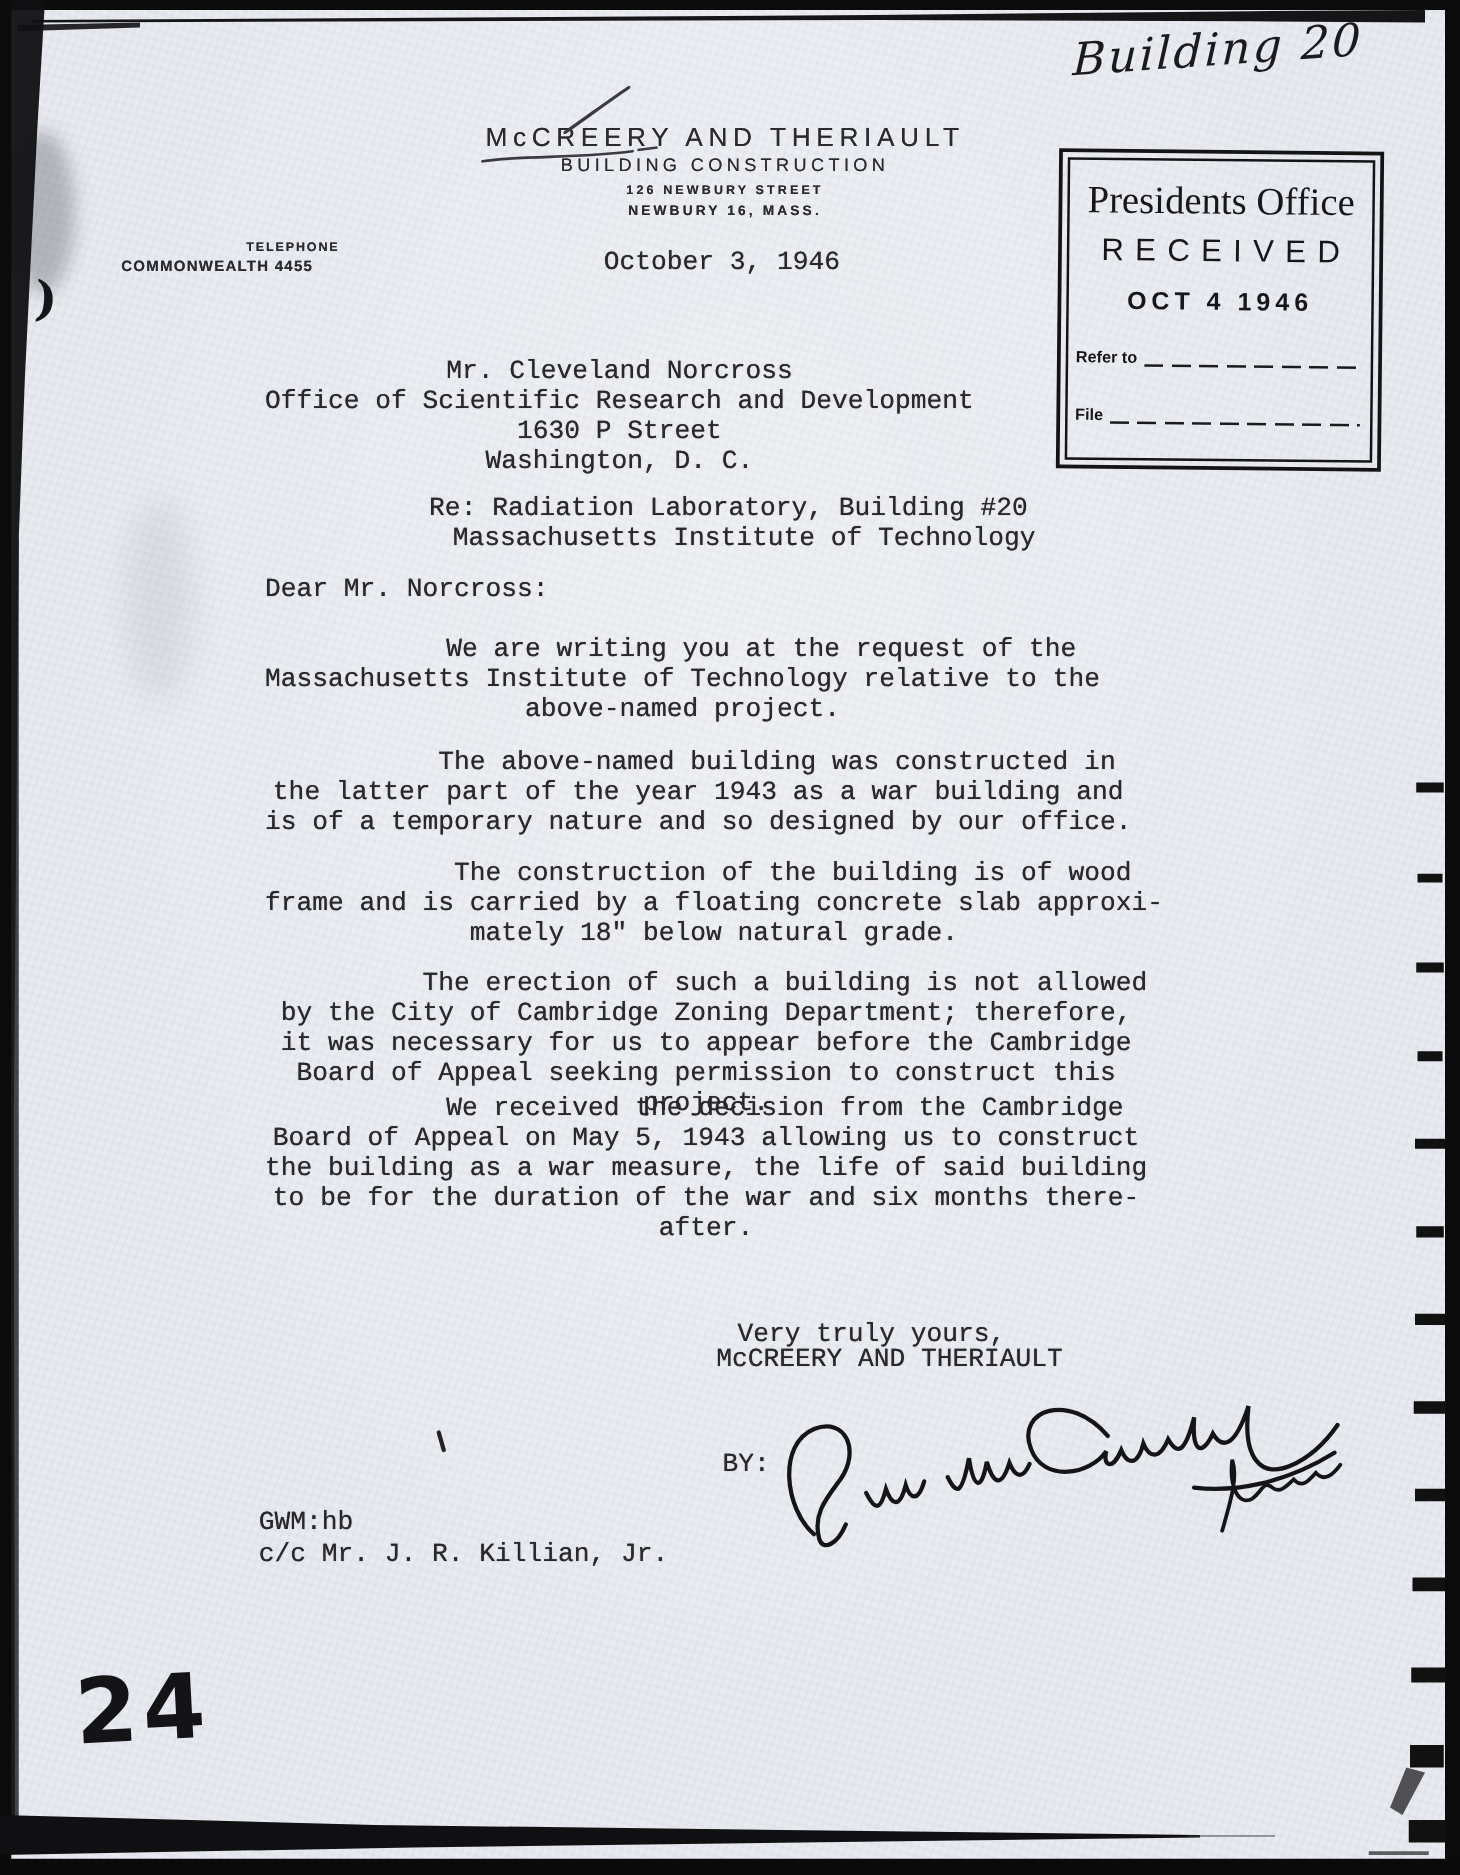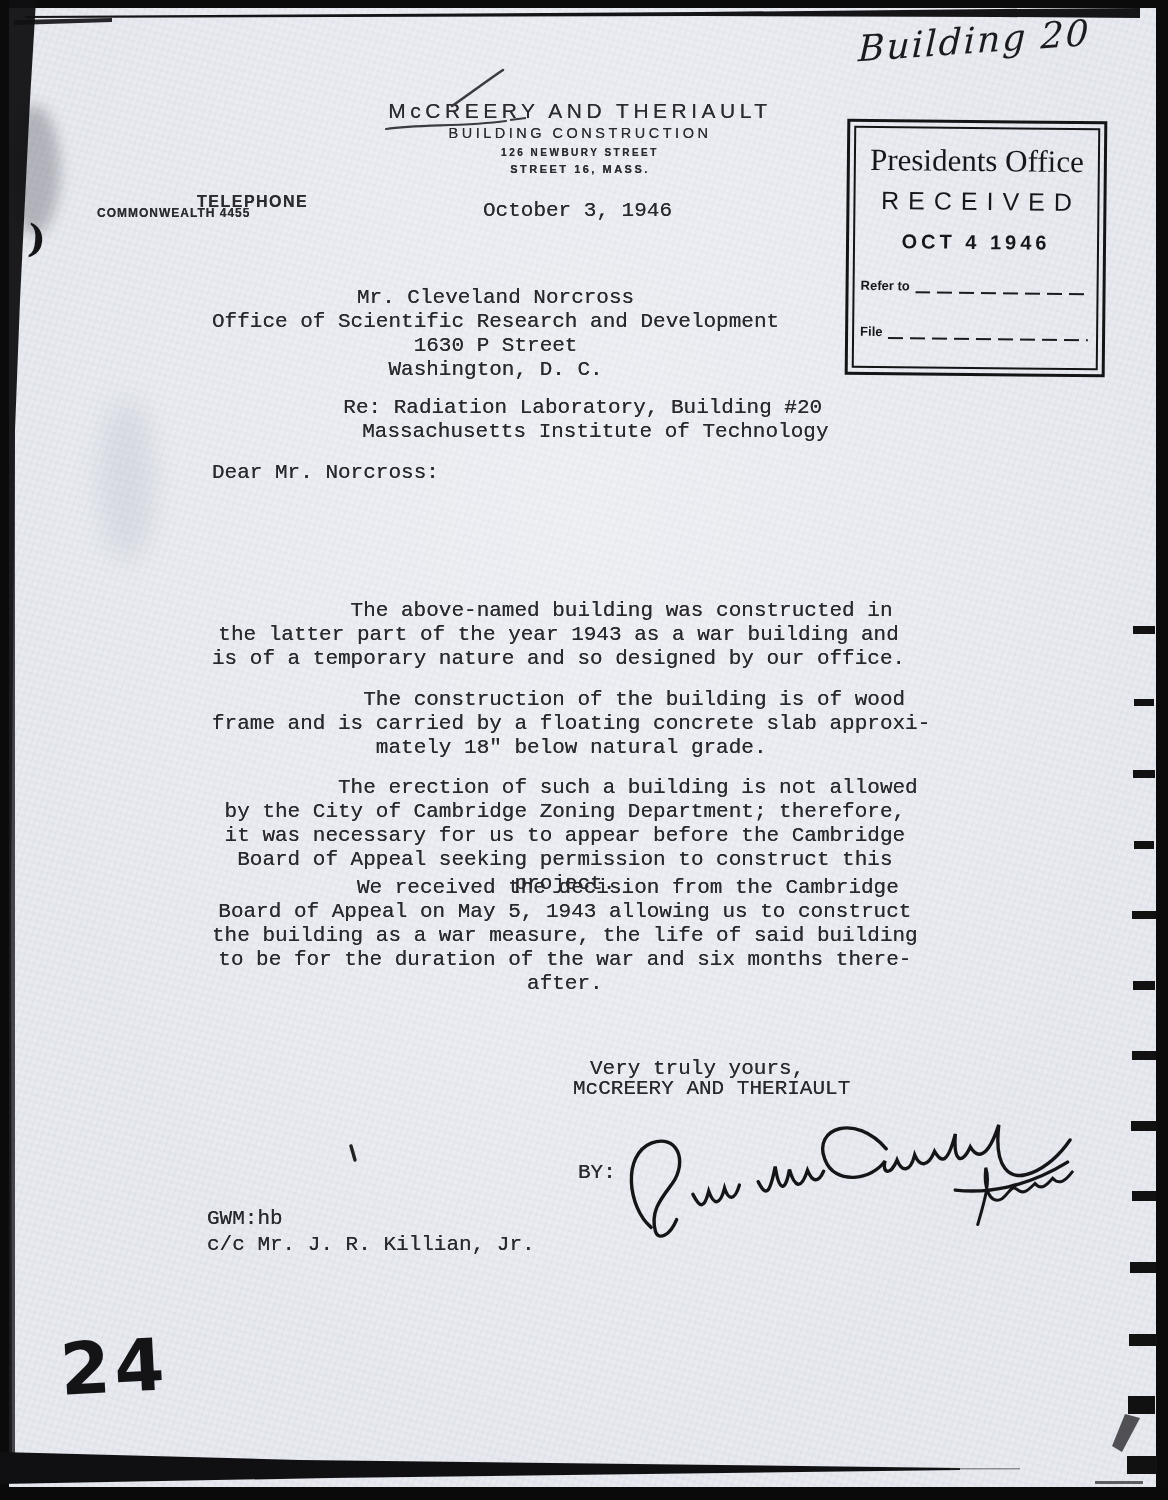--- a/index.html
+++ b/index.html
@@ -48,23 +48,23 @@
 <div id="page">
 
   <div class="smudge" style="left:8px;top:105px;width:52px;height:130px;background:rgba(58,60,68,0.30);"></div>
   <div class="smudge" style="left:100px;top:400px;width:55px;height:160px;background:rgba(110,116,132,0.12);filter:blur(12px);"></div>
 
   <div class="abs handwriting" style="left:858px;top:20px;font-size:36px;letter-spacing:2px;transform:rotate(-4deg) skewX(-6deg);">Building 20</div>
 
   <div class="abs lh-sans center" style="left:580px;top:99px;font-size:21px;letter-spacing:4.5px;">McCREERY AND THERIAULT</div>
   <div class="abs lh-sans center" style="left:580px;top:125px;font-size:14.5px;letter-spacing:3.5px;">BUILDING CONSTRUCTION</div>
   <div class="abs lh-sans center" style="left:580px;top:147px;font-size:10px;letter-spacing:2.5px;font-weight:bold;">126 NEWBURY STREET</div>
-  <div class="abs lh-sans center" style="left:580px;top:163px;font-size:11px;letter-spacing:2.5px;font-weight:bold;">STREET 16, MASS.</div>
+  <div class="abs lh-sans center" style="left:580px;top:163px;font-size:11px;letter-spacing:2.5px;font-weight:bold;">NEWBURY 16, MASS.</div>
 
-  <div class="abs lh-sans" style="left:197px;top:193px;font-size:16px;letter-spacing:1.5px;font-weight:bold;">TELEPHONE</div>
+  <div class="abs lh-sans" style="left:197px;top:193px;font-size:10px;letter-spacing:1.5px;font-weight:bold;">TELEPHONE</div>
   <div class="abs lh-sans" style="left:97px;top:206px;font-size:12px;letter-spacing:1px;font-weight:bold;">COMMONWEALTH 4455</div>
 
   <div class="abs type" style="left:483px;top:199px;">October 3, 1946</div>
 
   <div class="abs" style="left:28px;top:216px;font-size:38px;font-weight:bold;color:#151518;font-family:'DejaVu Serif',serif;transform:rotate(4deg);">)</div>
 
   <div id="stamp" class="abs">
     <div class="inner"></div>
     <div class="office">Presidents Office</div>
     <div class="received">RECEIVED</div>
@@ -82,20 +82,23 @@
   <div class="abs type" style="left:212px;top:286px;">Mr. Cleveland Norcross
 Office of Scientific Research and Development
 1630 P Street
 Washington, D. C.</div>
 
   <div class="abs type" style="left:337px;top:396px;">Re: Radiation Laboratory, Building #20
   Massachusetts Institute of Technology</div>
 
   <div class="abs type" style="left:212px;top:461px;">Dear Mr. Norcross:</div>
 
+  <div class="abs type" style="left:212px;top:509px;">          We are writing you at the request of the
+Massachusetts Institute of Technology relative to the
+above-named project.</div>
   <div class="abs type" style="left:212px;top:599px;">          The above-named building was constructed in
 the latter part of the year 1943 as a war building and
 is of a temporary nature and so designed by our office.</div>
   <div class="abs type" style="left:212px;top:688px;">          The construction of the building is of wood
 frame and is carried by a floating concrete slab approxi-
 mately 18" below natural grade.</div>
   <div class="abs type" style="left:212px;top:776px;">          The erection of such a building is not allowed
 by the City of Cambridge Zoning Department; therefore,
 it was necessary for us to appear before the Cambridge
 Board of Appeal seeking permission to construct this

